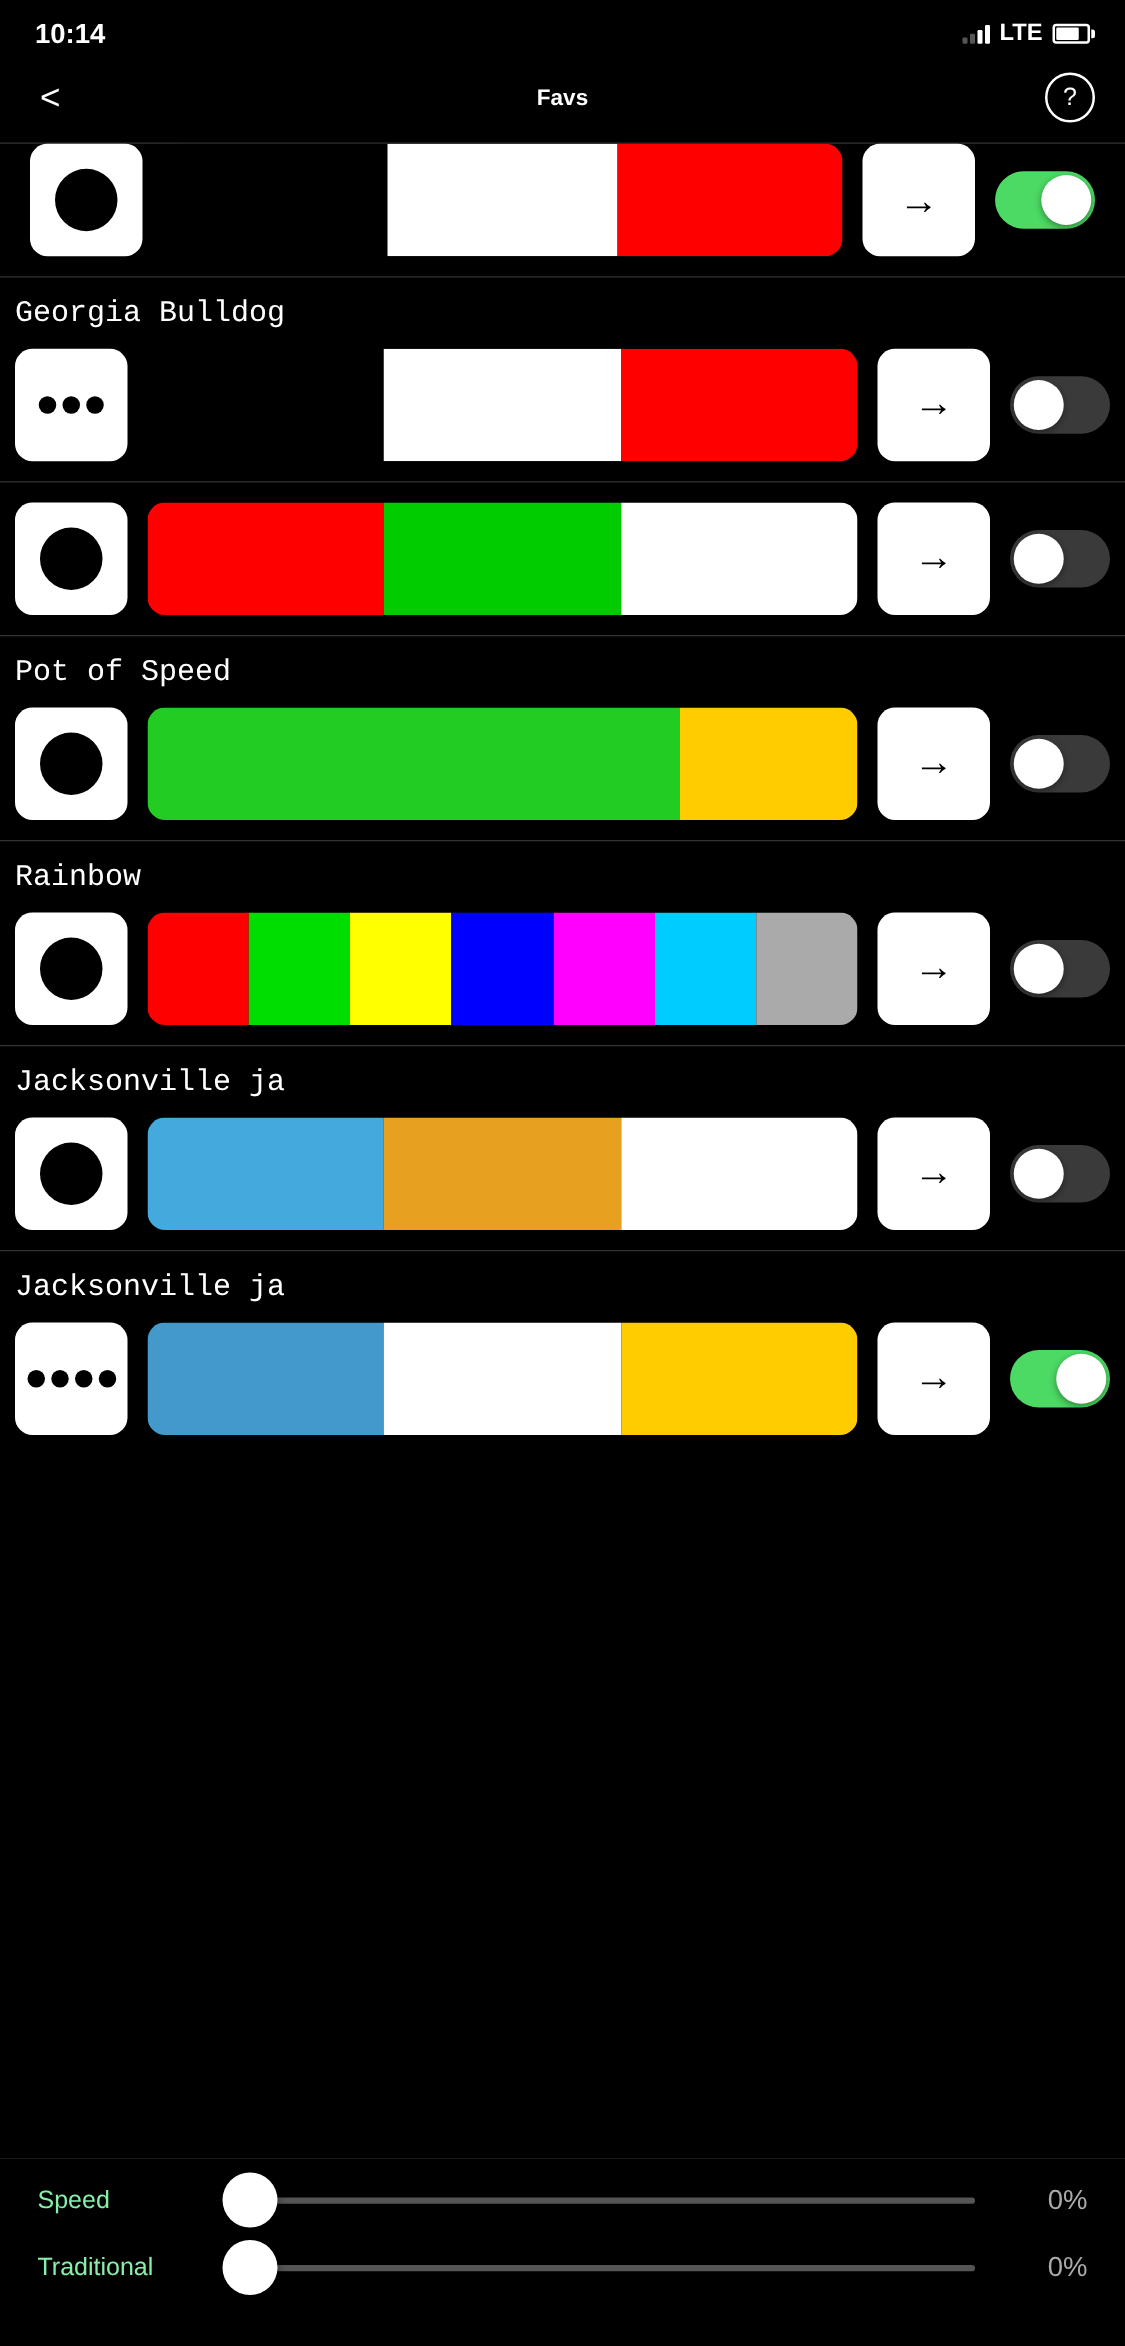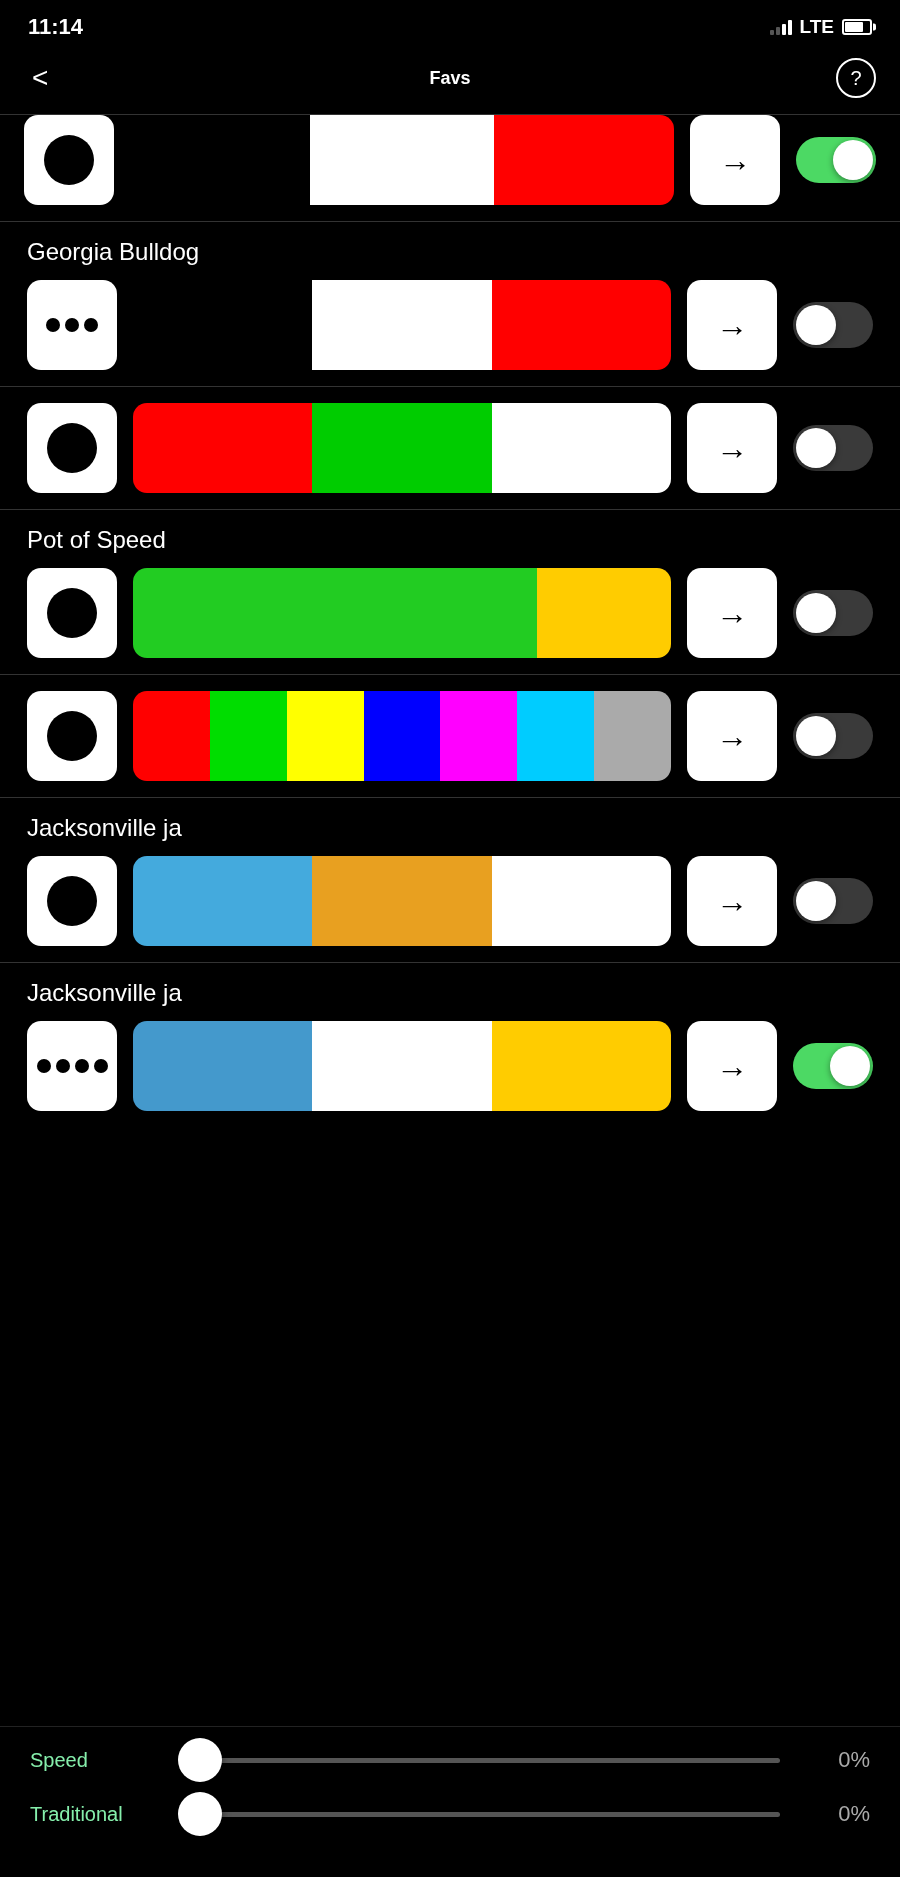--- a/index.html
+++ b/index.html
@@ -115,21 +115,22 @@
     
     .divider {
       width: 100%;
       height: 1px;
       background: #333;
       margin: 0;
     }
 
     
     .effect-row {
-      padding: 16px 27px;
+      padding: 16px 12px;
+      font-family: Liberation Mono, monospace;
     }
     .effect-name {
       font-size: 24px;
       font-weight: 400;
       margin-bottom: 14px;
       color: #fff;
     }
     .effect-controls {
       display: flex;
       align-items: center;
@@ -281,21 +282,21 @@
       font-size: 22px;
       color: #aaa;
       min-width: 70px;
       text-align: right;
     }
   </style>
 </head>
 <body>
 
 <div class="status-bar">
-  <span>11:14</span>
+  <span>10:14</span>
   <div class="status-right">
     <div class="signal-bars">
       <div class="signal-bar dim" style="height:5px"></div>
       <div class="signal-bar dim" style="height:8px"></div>
       <div class="signal-bar" style="height:11px"></div>
       <div class="signal-bar" style="height:15px"></div>
     </div>
     <span>LTE</span>
     <div class="battery-icon">
       <div class="battery-fill"></div>
@@ -391,20 +392,21 @@
       <div class="toggle-wrap">
         <div class="toggle off">
           <div class="toggle-knob"></div>
         </div>
       </div>
     </div>
   </div>
 
   <div class="divider"></div>
   <div class="effect-row">
+    <div class="effect-name">Rainbow</div>
     <div class="effect-controls">
       <div class="icon-box">
         <div class="icon-circle"></div>
       </div>
       <div class="color-preview">
         <div class="color-segment" style="background:#ff0000;"></div>
         <div class="color-segment" style="background:#00dd00;"></div>
         <div class="color-segment" style="background:#ffff00;"></div>
         <div class="color-segment" style="background:#0000ff;"></div>
         <div class="color-segment" style="background:#ff00ff;"></div>

